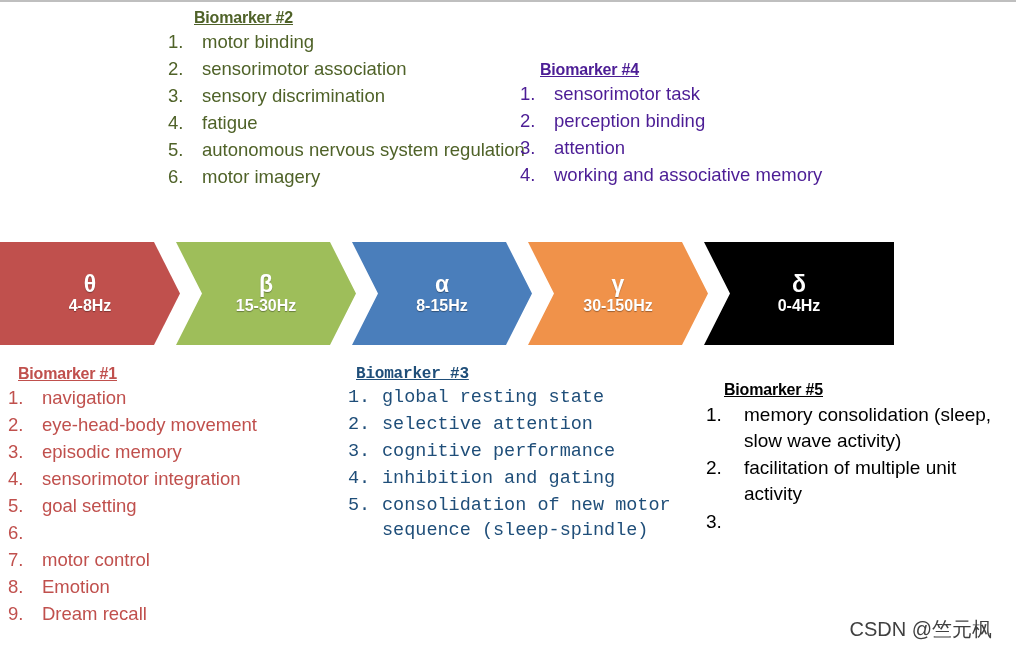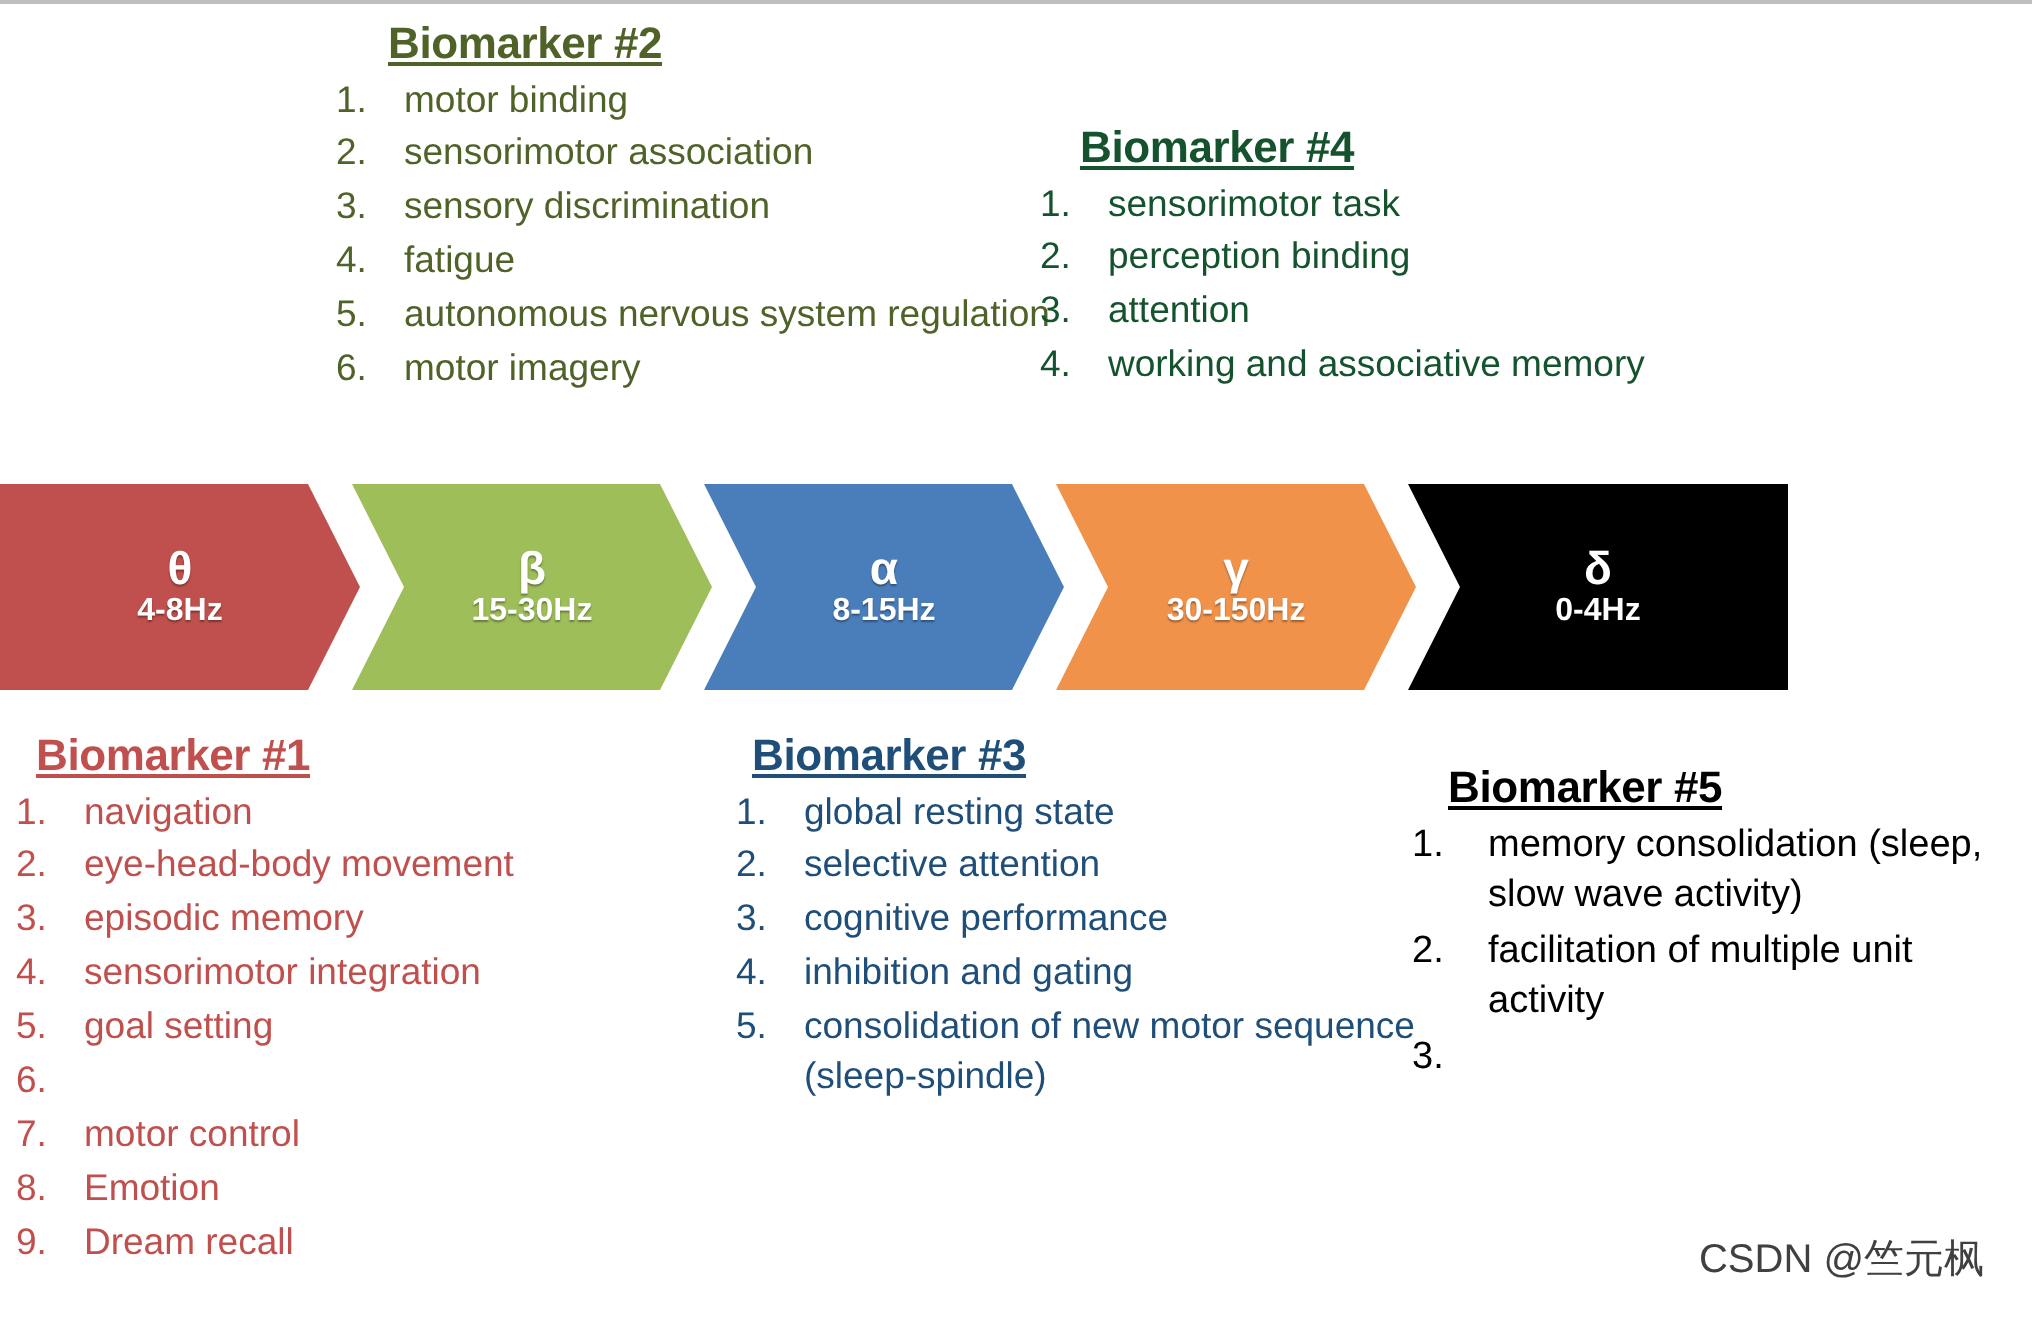--- a/index.html
+++ b/index.html
@@ -19,21 +19,21 @@
     border-top: 2px solid #bfbfbf;
     box-sizing: border-box;
   }
 
   
   .bm-block {
     position: absolute;
   }
   .bm-title {
     font-weight: bold;
-    font-size: 22px;
+    font-size: 16px;
     text-decoration: underline;
     letter-spacing: -0.2px;
     white-space: nowrap;
     line-height: 1.25;
   }
   .bm-list {
     list-style: none;
     margin: 0;
     padding: 0;
   }
@@ -48,28 +48,28 @@
     width: 34px;
   }
   .bm-text {
     flex: 1 1 auto;
   }
 
   
   .theme-red    { color: #c0504d; }
   .theme-green  { color: #4f6228; }
   .theme-blue   { color: #1f4e79; }
-  .theme-orange { color: #14532d; }
+  .theme-orange { color: #4c1d95; }
   .theme-black  { color: #000000; }
 
   
   #bm2 { left: 168px; top: 6px;   width: 360px; }
   #bm4 { left: 520px; top: 58px;  width: 330px; }
   #bm1 { left: 8px;   top: 362px; width: 340px; }
-  #bm3 { left: 368px; top: 362px; width: 340px; }
+  #bm3 { left: 348px; top: 362px; width: 340px; font-family: Liberation Mono, monospace; }
   #bm5 { left: 706px; top: 378px; width: 305px; }
 
   #bm2 .bm-title { margin-left: 26px; }
   #bm4 .bm-title { margin-left: 20px; }
   #bm1 .bm-title { margin-left: 10px; }
   #bm3 .bm-title { margin-left: 8px; }
   #bm5 .bm-title { margin-left: 18px; }
 
   #bm5 .bm-item { font-size: 19px; }
   #bm5 .bm-num  { width: 38px; }

